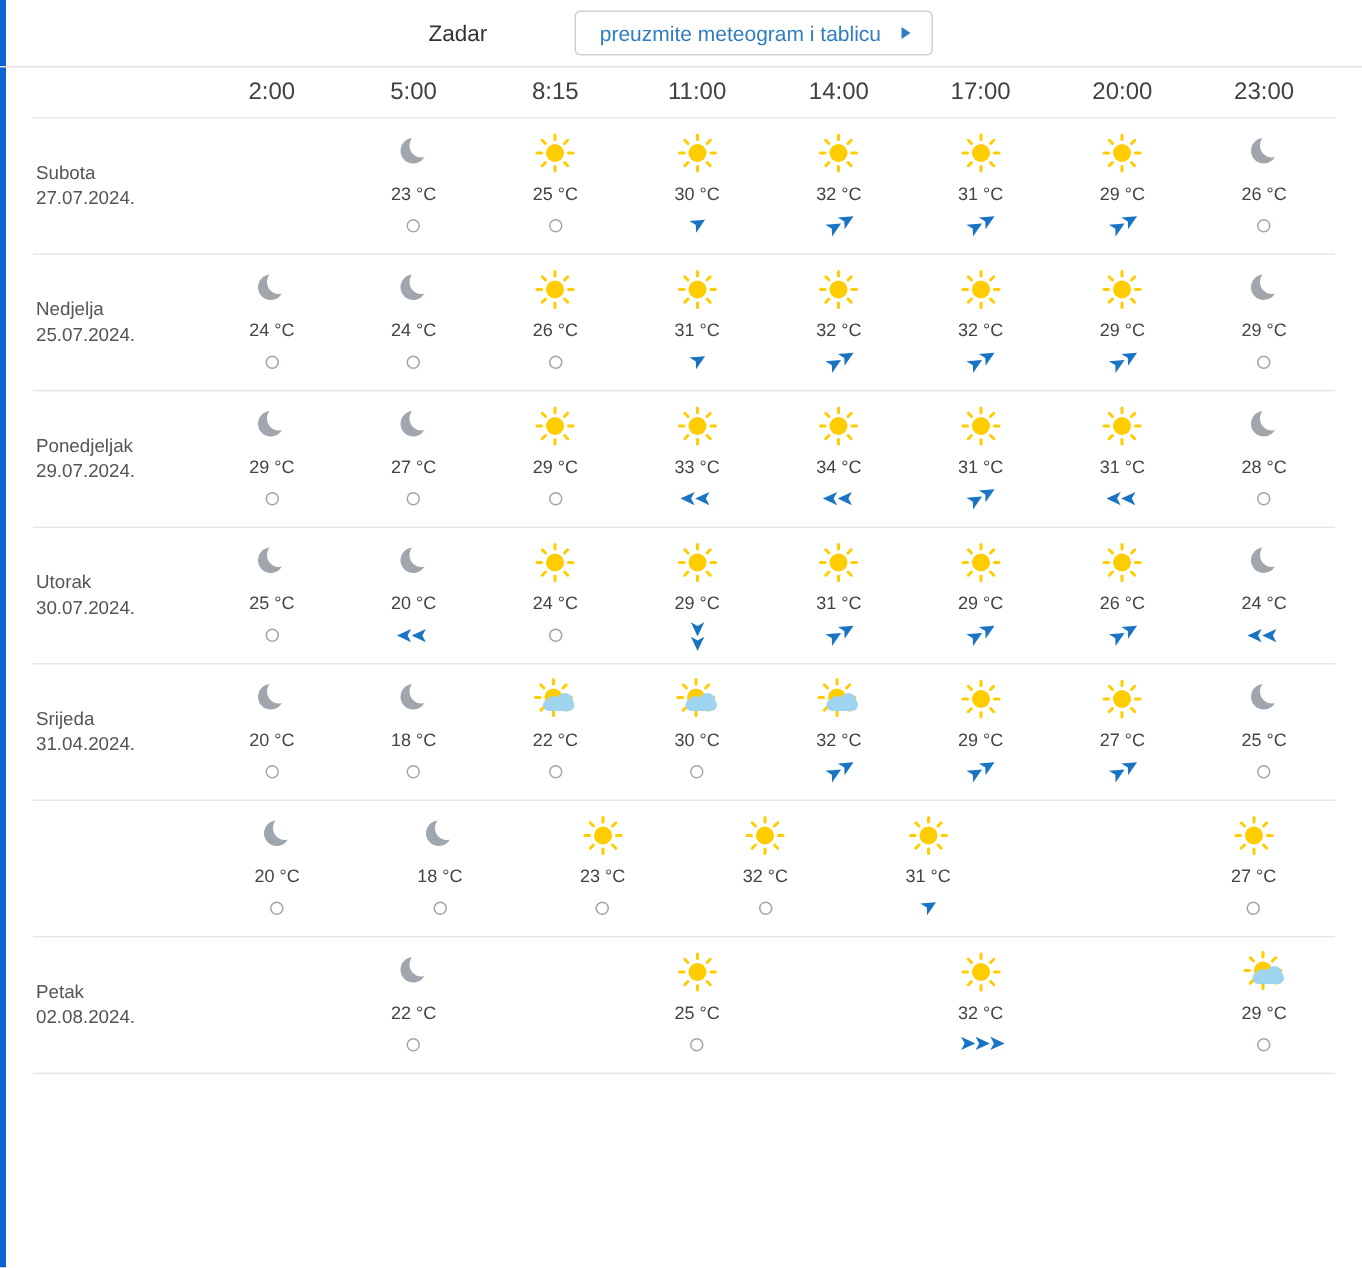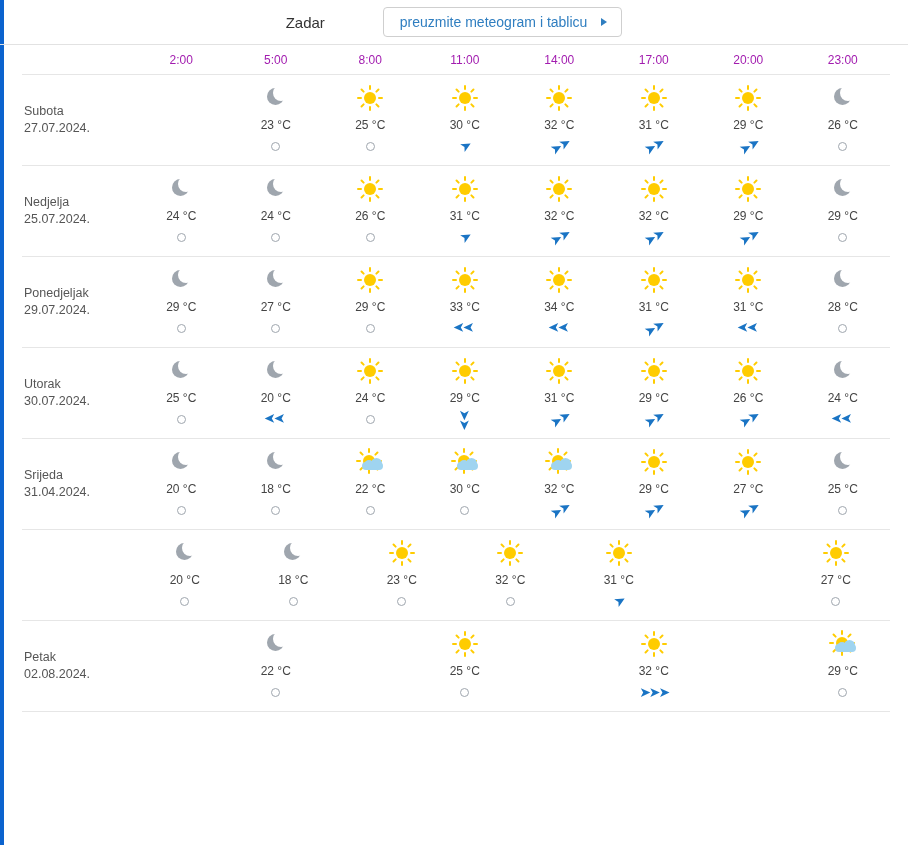--- a/index.html
+++ b/index.html
@@ -102,22 +102,22 @@
     flex: 1 1 auto;
   }
   .hcol {
     flex: 1 1 0;
     min-width: 0;
     text-align: center;
     padding: 6px 0 8px 0;
     box-sizing: border-box;
   }
   .hour-label {
-    font-size: 12px;
-    color: #a21caf;
+    font-size: 16px;
+    color: #404040;
     padding: 8px 0 7px 0;
   }
   .ic {
     height: 34px;
     display: flex;
     align-items: center;
     justify-content: center;
   }
   .temp {
     font-size: 12px;
@@ -267,21 +267,21 @@
       <span class="caret"></span>
     </div>
   </div>
 
   <div class="table">
     <div class="row head">
       <div class="daycell"></div>
       <div class="hours" id="hours-header">
           <div class="hcol hour-label">2:00</div>
           <div class="hcol hour-label">5:00</div>
-          <div class="hcol hour-label">8:00</div>
+          <div class="hcol hour-label">8:15</div>
           <div class="hcol hour-label">11:00</div>
           <div class="hcol hour-label">14:00</div>
           <div class="hcol hour-label">17:00</div>
           <div class="hcol hour-label">20:00</div>
           <div class="hcol hour-label">23:00</div>
         </div>
     </div>
     <div id="days-container">
         <div class="row">
           <div class="daycell">

